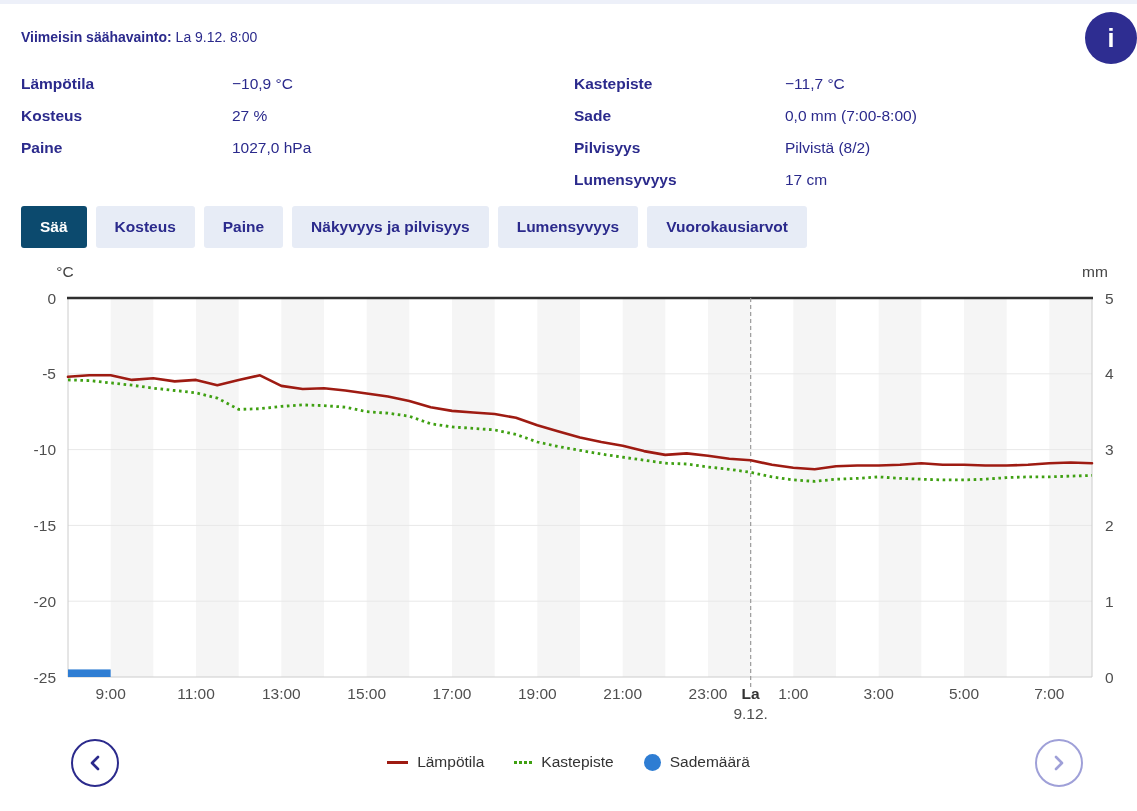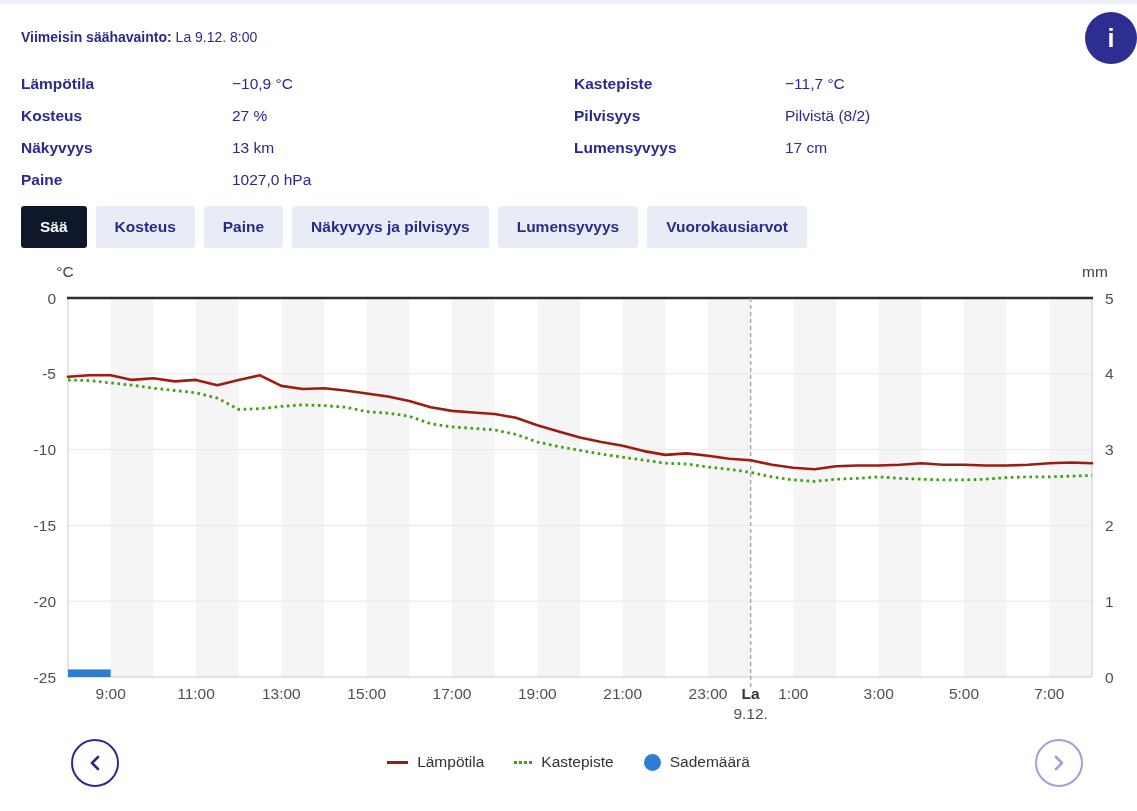--- a/index.html
+++ b/index.html
@@ -27,21 +27,21 @@
   .obs-label { width: 211px; font-weight: bold; }
   .obs-value { white-space: nowrap; text-align: right; }
 
   .tabs { position: absolute; top: 206px; left: 21px; display: flex; gap: 9px; }
   .tab {
     height: 42px; display: flex; align-items: center; justify-content: center;
     padding: 0 19px; background: #e7ecf6; color: #2b2a8c;
     font-size: 15.5px; font-weight: bold; border-radius: 3px; cursor: pointer;
     white-space: nowrap;
   }
-  .tab.active { background: #0f172a; color: #ffffff; }
+  .tab.active { background: #0c4a6e; color: #ffffff; }
 
   .chart-wrap { position: absolute; top: 255px; left: 0; width: 1137px; height: 478px; }
   svg text { font-family: "Liberation Sans", "DejaVu Sans", sans-serif; }
 
   .legend {
     position: absolute; top: 753px; left: 0; width: 1137px;
     display: flex; justify-content: center; align-items: center; gap: 30px;
     color: #333333; font-size: 15.5px;
   }
   .legend-item { display: flex; align-items: center; gap: 9px; }
@@ -74,33 +74,33 @@
 <div class="obs-col c1">
   <div class="obs-row">
     <span class="obs-label">Lämpötila</span>
     <span class="obs-value">−10,9 °C</span>
   </div>
   <div class="obs-row">
     <span class="obs-label">Kosteus</span>
     <span class="obs-value">27 %</span>
   </div>
   <div class="obs-row">
-    <span class="obs-label">Näkyvyys</span>
-    <span class="obs-value">13 km</span>
-  </div>
-  <div class="obs-row">
     <span class="obs-label">Paine</span>
     <span class="obs-value">1027,0 hPa</span>
   </div>
 </div>
 
 <div class="obs-col c2">
   <div class="obs-row">
     <span class="obs-label">Kastepiste</span>
     <span class="obs-value">−11,7 °C</span>
+  </div>
+  <div class="obs-row">
+    <span class="obs-label">Sade</span>
+    <span class="obs-value">0,0 mm (7:00-8:00)</span>
   </div>
   <div class="obs-row">
     <span class="obs-label">Pilvisyys</span>
     <span class="obs-value">Pilvistä (8/2)</span>
   </div>
   <div class="obs-row">
     <span class="obs-label">Lumensyvyys</span>
     <span class="obs-value">17 cm</span>
   </div>
 </div>

